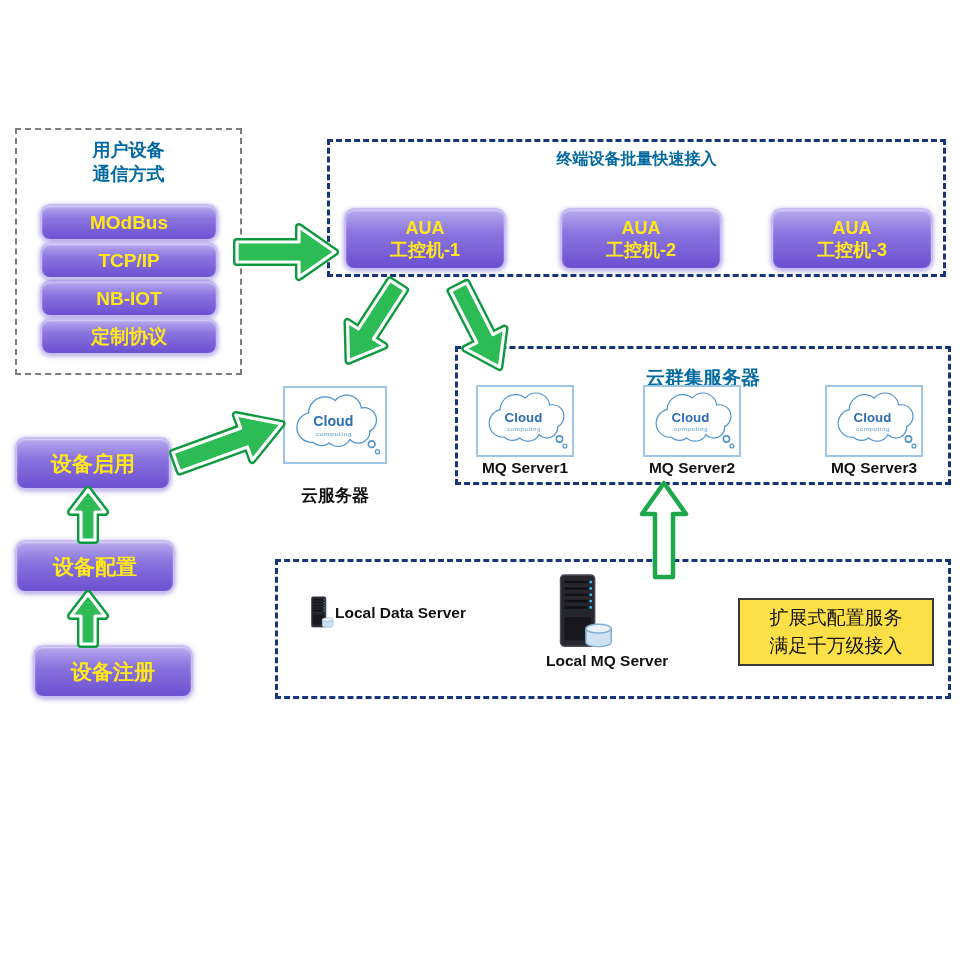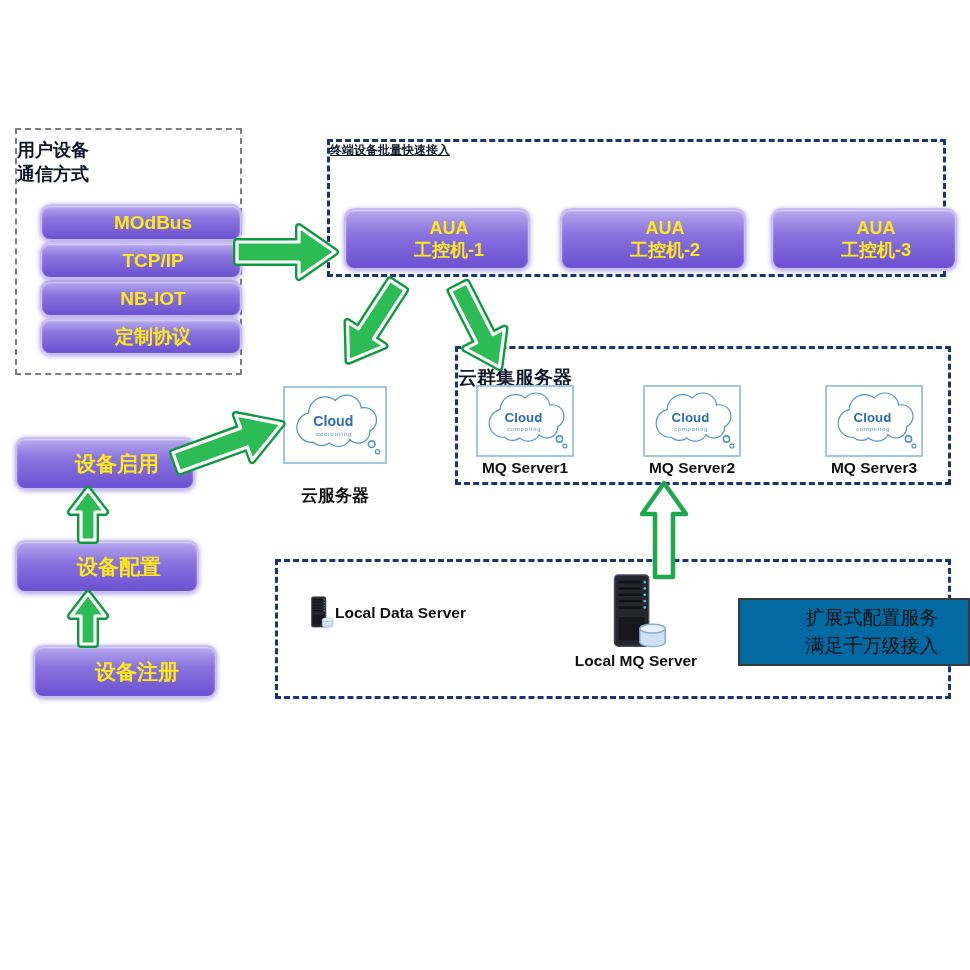--- a/index.html
+++ b/index.html
@@ -8,43 +8,43 @@
     font-family:"Liberation Sans",sans-serif;overflow:hidden;
   }
   .abs{position:absolute;}
   .panel-gray{
     position:absolute;border:2px dashed #7d7d7d;background:transparent;
   }
   .panel-blue{
     position:absolute;border:3px dashed #16357c;background:transparent;
   }
   .green-title{
-    color:#0f172a;font-weight:700;text-align:left;line-height:1.35;
+    color:#0369a1;font-weight:700;text-align:center;line-height:1.35;
   }
   .pill{
     position:absolute;display:flex;align-items:center;justify-content:center;
     background:linear-gradient(180deg,#b7aaee 0%,#8a74de 40%,#6b50d1 100%);
     border:2px solid #c9bef3;border-radius:10px;
     box-shadow:0 1px 5px rgba(100,80,200,.55), inset 0 1px 2px rgba(255,255,255,.55);
-    color:#FFE81A;font-weight:700;text-align:center;padding-left:24px;
+    color:#FFE81A;font-weight:700;text-align:center;
   }
   .pill .two-line{line-height:1.25;}
   .cloud-box{
     background:#ffffff;border:2px solid #9ec6e8;box-sizing:border-box;
     display:flex;align-items:center;justify-content:center;
   }
   .cloud-svg{width:100%;height:100%;display:block;}
   .node-label{
     font-weight:700;color:#111;text-align:center;white-space:nowrap;
     display:flex;justify-content:center;
   }
   .note-box{
-    position:absolute;border:2px solid #3a3a3a;background:#0369a1;
+    position:absolute;border:2px solid #3a3a3a;background:#fde047;
     display:flex;flex-direction:column;align-items:center;justify-content:center;
-    font-family:"Liberation Serif",serif;color:#111;padding-left:36px;
+    font-family:"Liberation Serif",serif;color:#111;
   }
   .arr-base{fill:#0d9a3e;stroke:#0d9a3e;stroke-width:8;stroke-linejoin:round;}
   .arr-top{fill:#2dbb55;stroke:#ffffff;stroke-width:3.2;stroke-linejoin:round;}
   .arr-hollow{fill:#ffffff;stroke:#1fa84b;stroke-width:4.5;stroke-linejoin:round;}
   svg.arrow{position:absolute;overflow:visible;}
 </style>
 </head>
 <body>
 
 <svg width="0" height="0" style="position:absolute" aria-hidden="true">
@@ -111,21 +111,21 @@
     </div>
     <div class="pill" style="left:23px;top:112px;width:174px;height:33px;font-size:19px;">
       <span>TCP/IP</span>
     </div>
     <div class="pill" style="left:23px;top:188px;width:174px;height:33px;font-size:19px;">
       <span>定制协议</span>
     </div>
   </div>
 
   <div class="panel-blue" style="left:327px;top:139px;width:613px;height:132px;">
-    <div class="green-title" style="margin-top:0;font-size:12px;text-decoration:underline;">终端设备批量快速接入</div>
+    <div class="green-title" style="margin-top:6px;font-size:16px;">终端设备批量快速接入</div>
     <div class="pill" style="left:14px;top:66px;width:158px;height:58px;font-size:18px;">
       <div class="two-line">
         <div>AUA</div>
         <div>工控机-1</div>
       </div>
     </div>
     <div class="pill" style="left:230px;top:66px;width:158px;height:58px;font-size:18px;">
       <div class="two-line">
         <div>AUA</div>
         <div>工控机-2</div>
@@ -199,21 +199,21 @@
 
   <div class="panel-blue" style="left:275px;top:559px;width:670px;height:134px;">
     <div class="abs" style="left:28px;top:12px;width:160px;display:flex;flex-direction:row;align-items:center;">
       <svg width="72" height="78" viewBox="0 0 70 80">
         <use href="#server-shape"></use>
       </svg>
       <div class="node-label" style="font-size:15.5px;">
         <span>Local Data Server</span>
       </div>
     </div>
-    <div class="abs" style="left:268px;top:12px;width:180px;display:flex;flex-direction:column;align-items:center;">
+    <div class="abs" style="left:268px;top:12px;width:180px;display:flex;flex-direction:column;align-items:flex-start;">
       <svg width="72" height="78" viewBox="0 0 70 80">
         <use href="#server-shape"></use>
       </svg>
       <div class="node-label" style="font-size:15.5px;">
         <span>Local MQ Server</span>
       </div>
     </div>
     <div class="note-box" style="left:460px;top:36px;width:192px;height:64px;font-size:19px;line-height:1.5;">
       <div>扩展式配置服务</div>
       <div>满足千万级接入</div>

